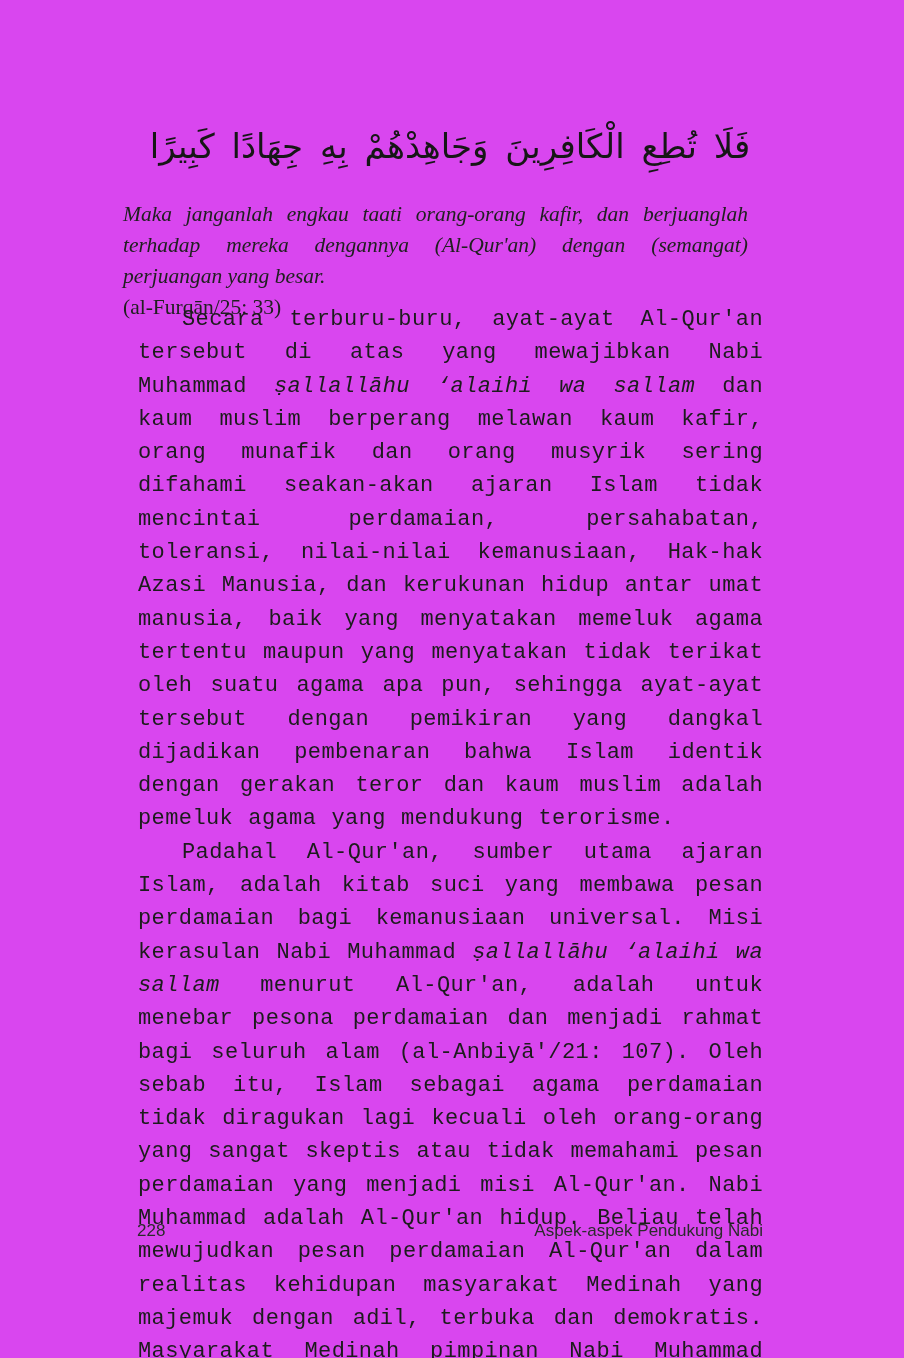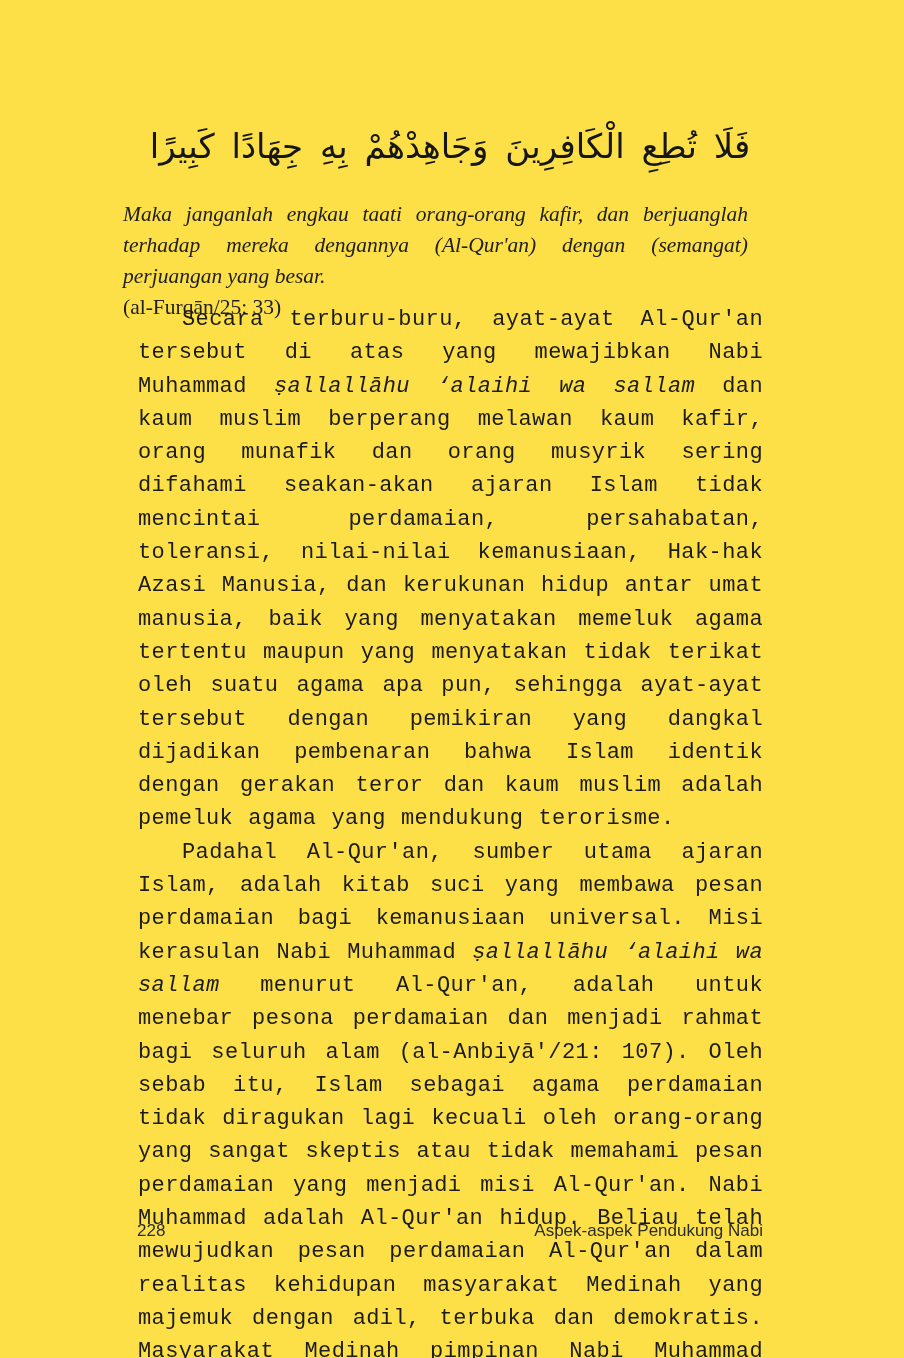--- a/index.html
+++ b/index.html
@@ -11,21 +11,21 @@
     width: 904px;
     height: 1358px;
     position: relative;
     font-family: "Liberation Serif", "DejaVu Serif", serif;
     color: #1c1c1c;
     overflow: hidden;
   }
   .page {
     position: absolute;
     inset: 0;
-    background: #fde047;
+    background: #d946ef;
   }
   .arabic-verse {
     position: absolute;
     top: 104px;
     left: 120px;
     width: 660px;
     text-align: center;
     direction: rtl;
     unicode-bidi: embed;
     font-family: "DejaVu Sans", sans-serif;

